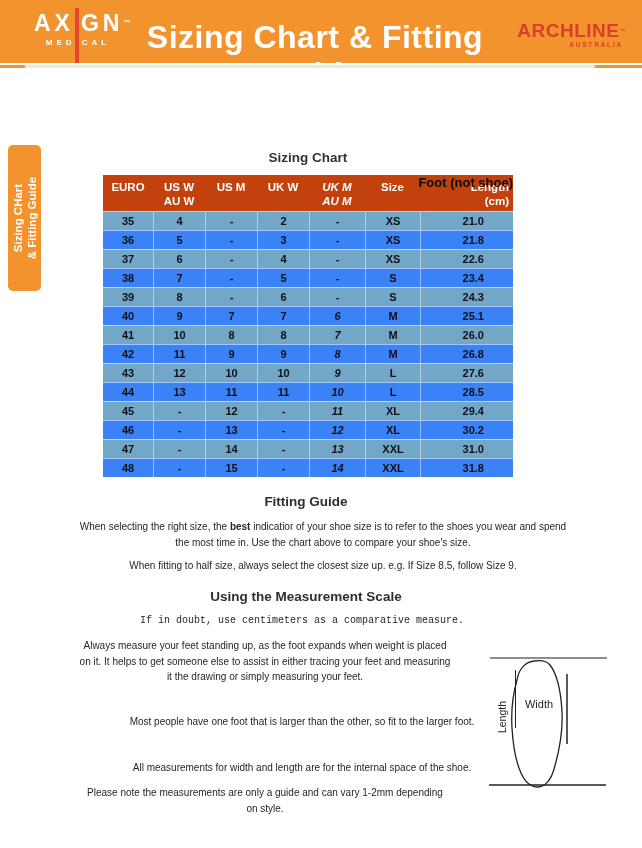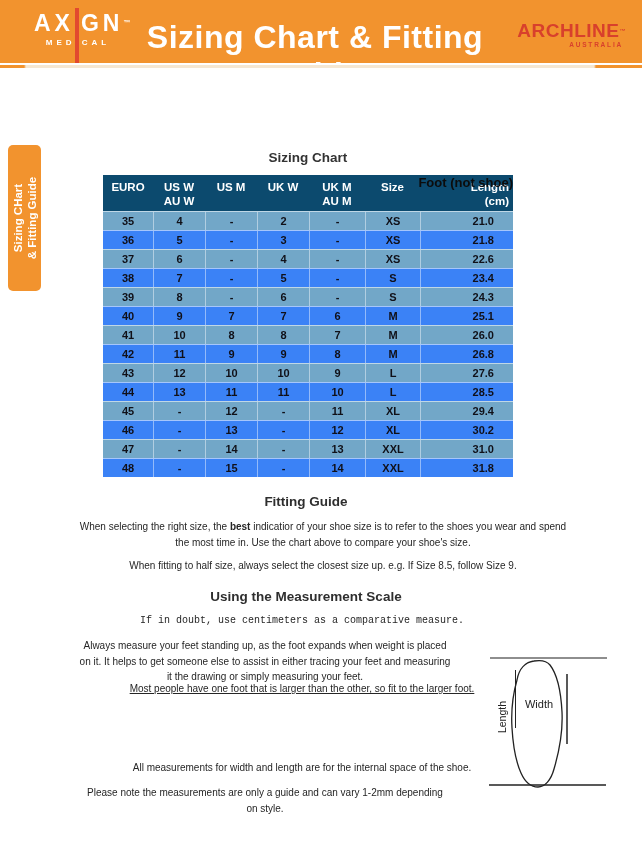--- a/index.html
+++ b/index.html
@@ -28,45 +28,45 @@
     background:#F2932E;border-radius:5px;}
   .side-tab .rot{position:absolute;left:50%;top:50%;width:150px;
     transform:translate(-50%,-50%) rotate(-90deg);
     color:#fff;font-weight:bold;font-size:11.5px;line-height:14px;text-align:center;white-space:nowrap;}
 
   
   .chart-wrap{position:absolute;left:103px;top:149px;width:410px;}
   .chart-head{position:relative;height:26px;}
   .chart-title{text-align:center;font-size:13.5px;font-weight:bold;color:#333;line-height:17px;}
   .foot-note{position:absolute;right:0;top:26px;font-size:13px;font-weight:bold;color:#0c0c0c;}
-  .thead{display:flex;background:#0c4a6e;color:#fff;height:36px;box-sizing:border-box;
+  .thead{display:flex;background:#c2410c;color:#fff;height:36px;box-sizing:border-box;
     font-size:11.5px;font-weight:bold;line-height:14px;}
   .hc{box-sizing:border-box;padding-top:5px;text-align:center;}
   .row{display:flex;height:19px;box-sizing:border-box;align-items:center;
     font-size:11px;font-weight:bold;color:#101018;border-top:1px solid rgba(255,255,255,.55);}
   .row.teal{background:#72A7C8;}
   .row.peri{background:#3b82f6;}
   .c{box-sizing:border-box;text-align:center;border-left:1px solid rgba(255,255,255,.45);height:100%;
      display:flex;align-items:center;justify-content:center;}
   .row .c:first-child{border-left:none;}
-  .c0{width:50px;} .c1{width:52px;} .c2{width:52px;} .c3{width:52px;} .c4{width:56px;} .c5{width:55px;}
-  .c6{width:93px;justify-content:flex-end;padding-right:19px;text-align:right;}
+  .c0{width:50px;} .c1{width:52px;} .c2{width:52px;} .c3{width:52px;} .c4{width:56px;font-style:italic;} .c5{width:55px;}
+  .c6{width:93px;justify-content:flex-end;padding-right:29px;text-align:right;}
   .hc.c6{padding-right:4px;}
 
   
   .h-center{position:absolute;left:0;width:612px;text-align:center;
     font-size:13.5px;font-weight:bold;color:#2e2e2e;}
   .para{position:absolute;left:22px;font-size:10px;color:#262626;line-height:15.5px;text-align:center;}
   #fg-title{top:494px;}
   #fg-p1{top:519px;width:602px;}
   #fg-p2{top:558px;width:602px;}
   #ums-title{top:589px;}
   #ums-p1{top:613px;width:560px;font-family:Liberation Mono, monospace;}
   #ums-p2{top:638px;width:486px;}
-  #ums-p3{top:681px;width:560px;text-decoration:underline;}
+  #ums-p3{top:714px;width:560px;}
   #ums-p4{top:760px;width:560px;}
   #ums-p5{top:785px;width:486px;}
   .para b{font-weight:bold;}
 
   
   .foot-diagram{position:absolute;left:486px;top:648px;width:126px;height:145px;}
 </style>
 </head>
 <body>
 

